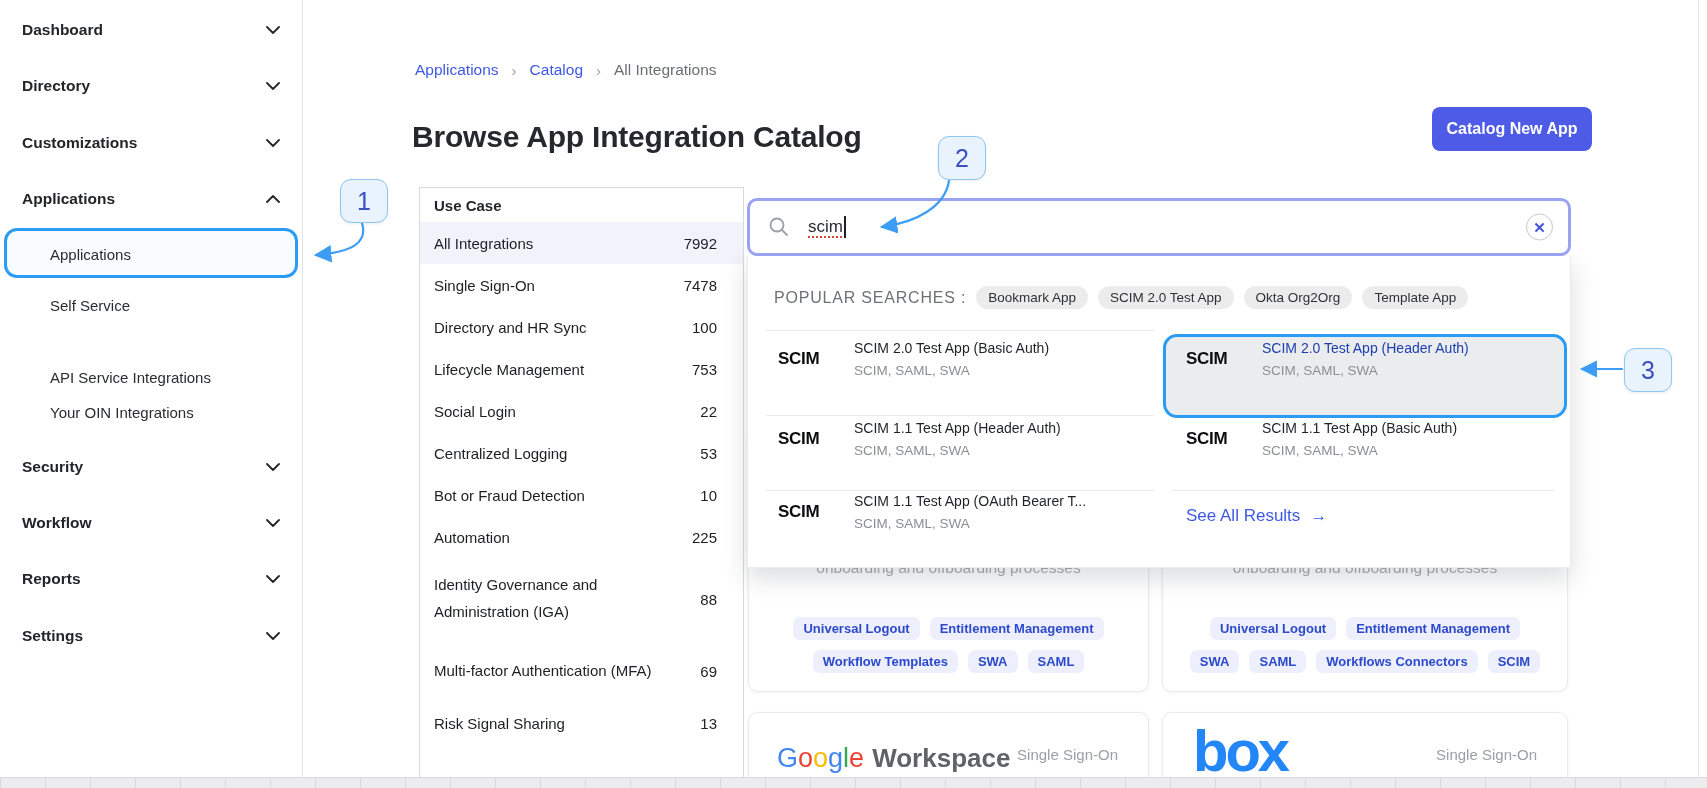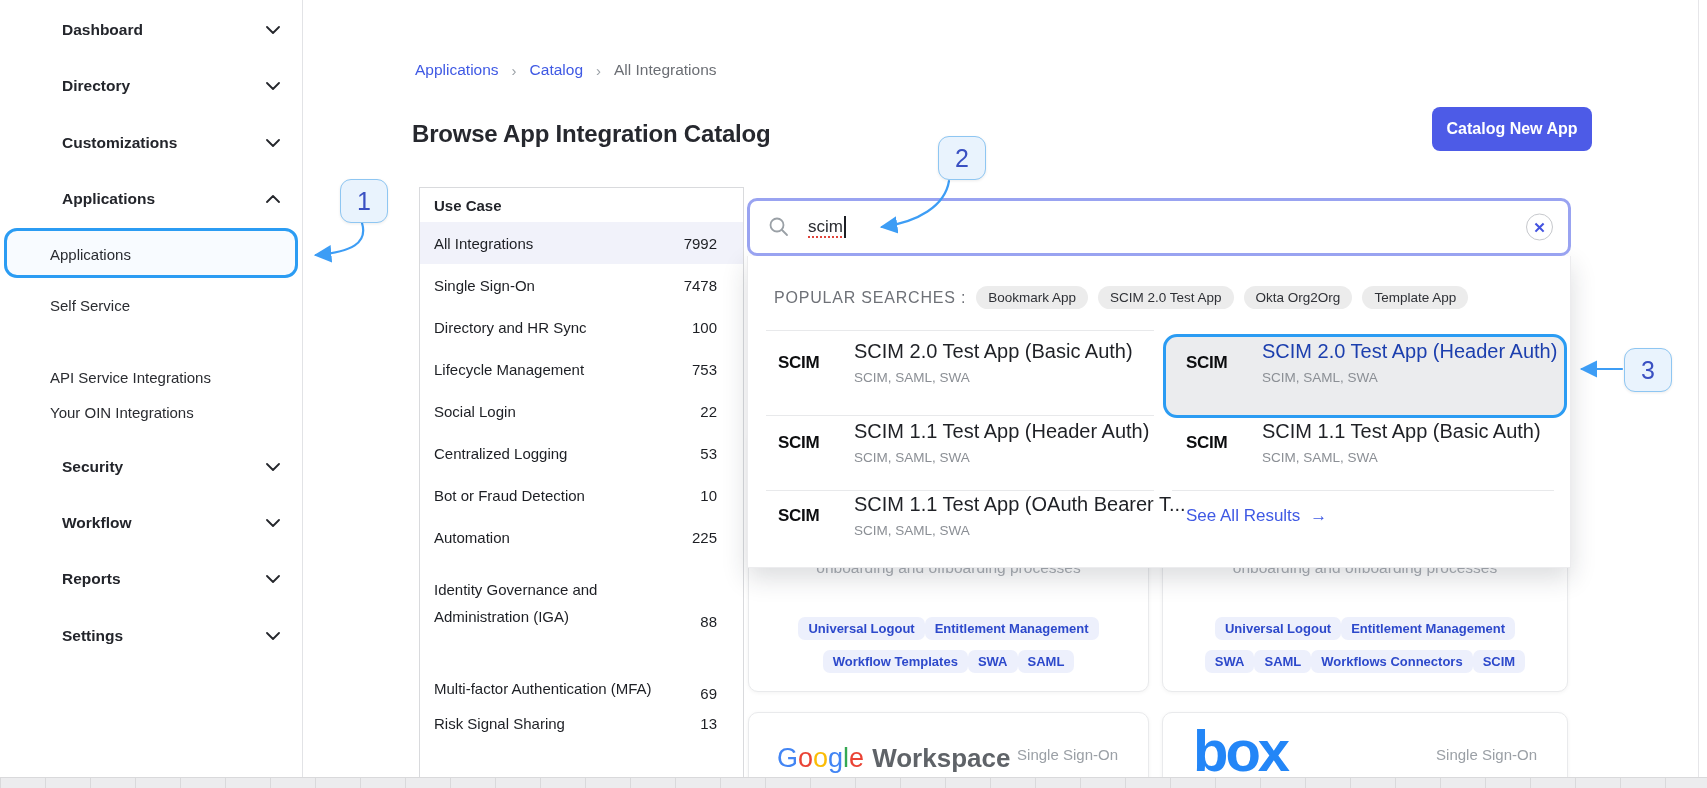--- a/index.html
+++ b/index.html
@@ -2,46 +2,46 @@
 <html><head>
 <meta charset="utf-8">
 <style>
   html,body{margin:0;padding:0;background:#fff;font-family:"Liberation Sans",sans-serif;color:#1d1f24;}
   #app{position:relative;width:1707px;height:788px;overflow:hidden;background:#fff;}
 
   
   .sidebar{position:absolute;left:0;top:0;width:302px;height:788px;background:#fff;border-right:1px solid #e2e3e6;}
   .nav-row{position:absolute;left:0;width:100%;height:32px;display:flex;align-items:center;
            padding:0 22px;box-sizing:border-box;cursor:pointer;}
-  .nav-row .lbl{font-size:15.5px;font-weight:700;color:#23252b;margin-left:40px;}
+  .nav-row .lbl{font-size:15.5px;font-weight:700;color:#23252b;}
   .chev{margin-left:auto;display:flex;}
   .chev.up svg{transform:rotate(180deg);}
   .sub-row{position:absolute;left:0;width:100%;height:30px;display:flex;align-items:center;
            padding-left:50px;box-sizing:border-box;font-size:15px;color:#2a2c31;cursor:pointer;}
   .pill{position:absolute;left:4px;top:228px;width:294px;height:50px;border:3.5px solid #2b9cf3;
         border-radius:13px;background:#f8fbff;box-sizing:border-box;}
 
   
   .crumbs{position:absolute;left:415px;top:61px;display:flex;align-items:center;gap:13px;font-size:15.5px;}
   .crumb-link{color:#3f59e4;cursor:pointer;}
   .crumb-sep{color:#9aa0a6;font-size:15px;}
   .crumb-cur{color:#6b6e74;}
-  .page-title{position:absolute;left:412px;top:120px;font-size:24px;font-weight:700;color:#26282e;letter-spacing:-.2px;}
+  .page-title{position:absolute;left:412px;top:120px;font-size:30px;font-weight:700;color:#26282e;letter-spacing:-.2px;}
   .create-btn{position:absolute;left:1432px;top:107px;width:160px;height:44px;background:#4d5be7;color:#fff;
               border:none;border-radius:8px;font-size:16px;font-weight:700;font-family:inherit;cursor:pointer;}
 
   
   .uc-panel{position:absolute;left:419px;top:187px;width:325px;height:601px;border:1px solid #d9dadd;border-bottom:none;
             background:#fff;box-sizing:border-box;}
   .uc-head{height:34px;display:flex;align-items:center;padding:0 14px;font-weight:700;font-size:15px;color:#23252b;}
   .uc-row{display:flex;align-items:center;height:42px;padding:0 26px 0 14px;font-size:15px;cursor:pointer;box-sizing:border-box;}
   .uc-row .lbl{line-height:27px;max-width:232px;}
   .uc-row .cnt{margin-left:auto;}
   .uc-row.selected{background:#f1f2fa;}
-  .uc-row.tall{height:72px;align-items:flex-end;padding-top:8px;}
+  .uc-row.tall{height:72px;align-items:center;padding-top:8px;}
 
   
   .search-box{position:absolute;left:747px;top:198px;width:824px;height:58px;border:3px solid #99a3f1;border-radius:10px;
               background:#fff;box-sizing:border-box;display:flex;align-items:center;z-index:30;cursor:text;}
   .mag{margin-left:18px;display:flex;}
   .query{margin-left:18px;font-size:17px;color:#2a2c31;text-decoration:underline dotted #e0443a 2px;text-underline-offset:4px;}
   .caret{width:2px;height:22px;background:#1d1f24;margin-left:1px;}
   .clear-btn{position:absolute;right:15px;top:50%;transform:translateY(-50%);width:27px;height:27px;border-radius:50%;
              border:1px solid #c7c9cd;background:#fff;color:#4353e0;font-size:15px;font-weight:700;
              display:flex;align-items:center;justify-content:center;cursor:pointer;font-family:inherit;}
@@ -50,30 +50,30 @@
   .dropdown{position:absolute;left:747px;top:256px;width:824px;height:312px;background:#fff;z-index:25;
             border:1px solid #ececee;border-top:none;box-sizing:border-box;box-shadow:0 10px 24px rgba(32,38,50,.16);}
   .pop-row{position:absolute;left:26px;top:30px;display:flex;align-items:center;gap:10px;}
   .pop-label{font-size:16px;color:#6e7177;letter-spacing:.8px;}
   .chip{background:#ececec;border-radius:13px;padding:4px 12px;font-size:13.5px;color:#2f3136;cursor:pointer;white-space:nowrap;}
   .sep{position:absolute;height:1px;background:#e8e9eb;}
   .hl-card{position:absolute;left:415px;top:78px;width:404px;height:84px;border:3px solid #2b9cf3;border-radius:14px;
            background:#ebecee;box-sizing:border-box;cursor:pointer;}
   .res{position:absolute;display:flex;align-items:center;gap:20px;cursor:pointer;}
   .res .logo{font-weight:700;font-size:17px;letter-spacing:-.3px;color:#0c0d0f;width:56px;}
-  .res .t{font-size:20px;color:#1f2126;margin-bottom:7px;white-space:nowrap;text-align:center;}
+  .res .t{font-size:14px;color:#1f2126;margin-bottom:7px;white-space:nowrap;text-align:center;}
   .res .t.blue{color:#1c3fae;}
   .res .s{font-size:13.5px;color:#8b8f95;}
   .see-all{position:absolute;left:438px;top:250px;font-size:17px;color:#3f59e4;display:flex;align-items:flex-end;gap:10px;cursor:pointer;}
 
   
   .bcard{position:absolute;background:#fff;border:1px solid #e9eaec;border-radius:10px;
          box-shadow:0 1px 4px rgba(0,0,0,.05);z-index:1;cursor:pointer;}
   .clip-text{position:absolute;top:128px;width:100%;text-align:center;font-size:15.5px;color:#a9adb3;}
-  .tags{position:absolute;width:100%;display:flex;justify-content:center;}
+  .tags{position:absolute;width:100%;display:flex;justify-content:center;gap:10px;}
   .tags.r1{top:186px;}
   .tags.r2{top:219px;}
   .tag{background:#edf0fc;color:#2d49cb;font-size:13px;font-weight:700;padding:4px 10px;border-radius:7px;white-space:nowrap;}
   .gLogo{position:absolute;left:28px;top:30px;font-size:27px;font-weight:500;display:flex;align-items:baseline;}
   .gl0,.gl3{color:#4285F4}.gl1,.gl5{color:#EA4335}.gl2{color:#FBBC05}.gl4{color:#34A853}
   .ws{color:#5f6368;margin-left:8px;font-weight:700;font-size:26px;}
   .sso{position:absolute;right:30px;top:33px;font-size:15px;color:#9ba0a6;}
   .boxLogo{position:absolute;left:30px;top:4px;font-size:58px;font-weight:700;color:#2386f7;letter-spacing:-3px;}
 
   

